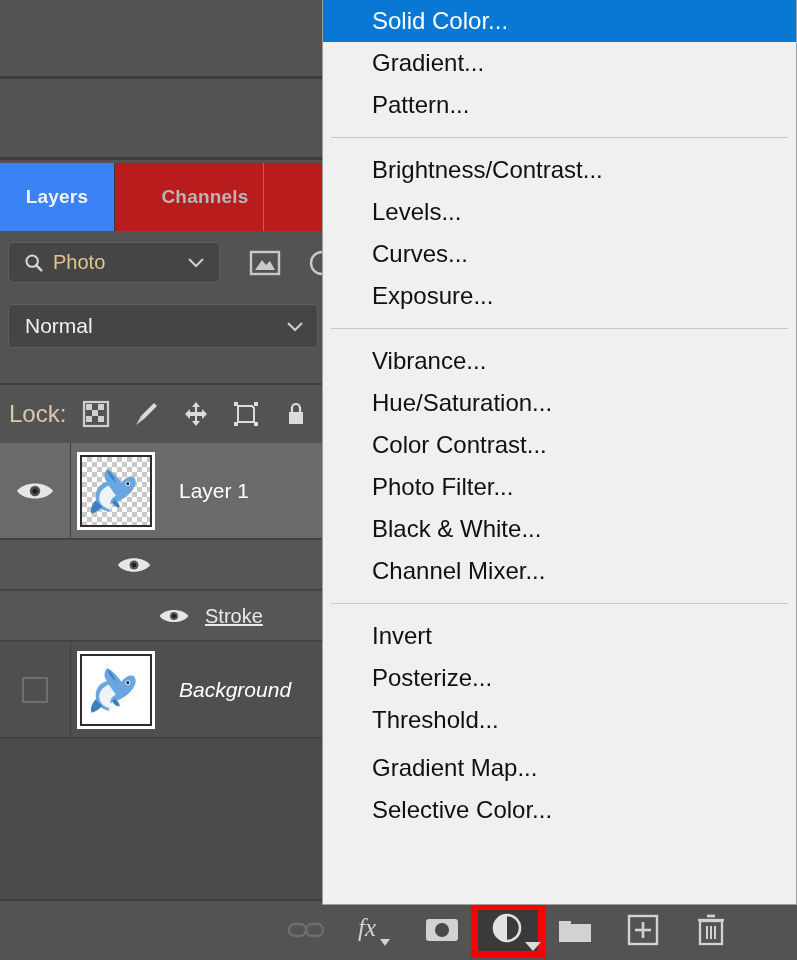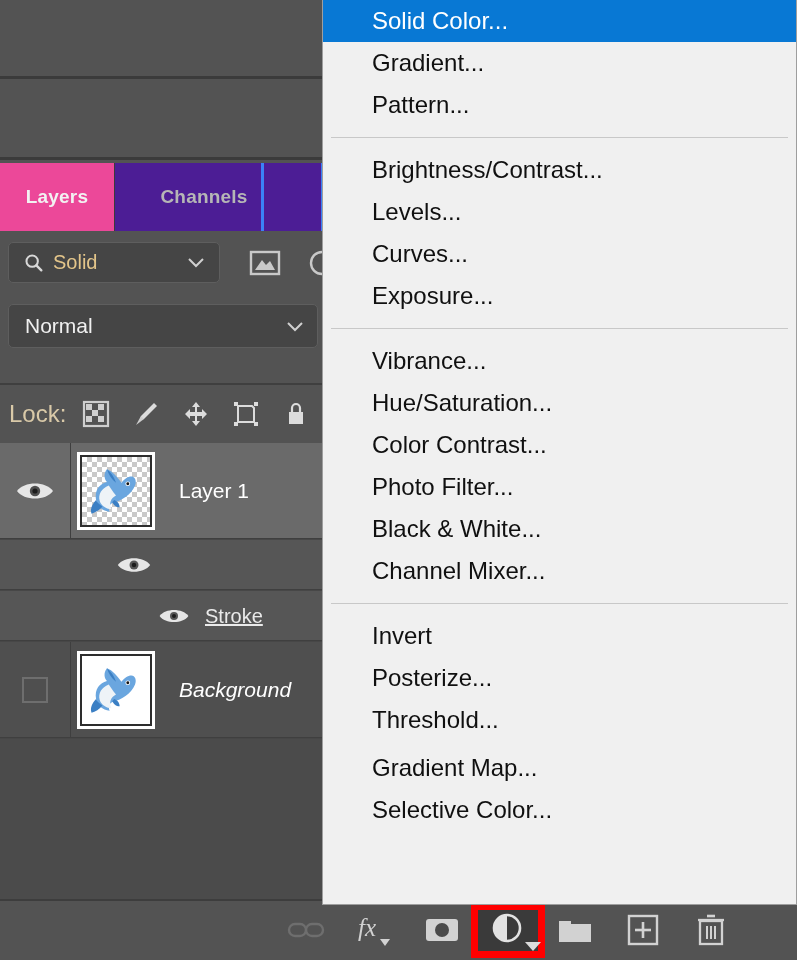--- a/index.html
+++ b/index.html
@@ -21,22 +21,22 @@
   .panel-div-2   { position: absolute; left: 0; top: 157px; width: 770px; height: 3px; background: #3b3b3b; }
 
   
   .tabstrip { position: absolute; left: 0; top: 163px; width: 770px; height: 68px; background: #454545; }
   .tab {
     position: absolute; top: 0; height: 68px;
     display: flex; align-items: center; justify-content: center;
     font-size: 19px; font-weight: bold; letter-spacing: .2px;
     box-sizing: border-box;
   }
-  .tab.active { background: #ec4899; color: #f2f2f2; }
-  .tab.inactive { background: #4c1d95; color: #b6b6b6; border-right: 3px solid #3b82f6; padding-left: 32px; }
+  .tab.active { background: #3b82f6; color: #f2f2f2; }
+  .tab.inactive { background: #b91c1c; color: #b6b6b6; border-right: 1px solid #3b82f6; padding-left: 32px; }
   .tab-0 { left: 0;   width: 114px; }
   .tab-1 { left: 114px; width: 150px; border-left: 1px solid #3b3b3b; }
   .tab-2 { left: 264px; width: 60px; }
 
   
   .filterrow { position: absolute; left: 0; top: 231px; width: 770px; height: 64px; background: #535353; }
   .kind-select {
     position: absolute; left: 8px; top: 11px; width: 212px; height: 41px;
     background: #454545; border: 1px solid #5e5e5e; border-radius: 5px;
     display: flex; align-items: center; box-sizing: border-box;
@@ -164,21 +164,21 @@
         <span></span>
       </div>
     </div>
 
     <div class="filterrow">
       <div class="kind-select">
         <svg class="kind-search-icon" viewBox="0 0 24 24">
           <circle cx="10" cy="10" r="6.2" fill="none" stroke="#d8d8d8" stroke-width="2.2"></circle>
           <line x1="14.6" y1="14.6" x2="20" y2="20" stroke="#d8d8d8" stroke-width="2.6" stroke-linecap="round"></line>
         </svg>
-        <span class="kind-label">Solid</span>
+        <span class="kind-label">Photo</span>
         <svg class="kind-caret" width="18" height="14" viewBox="0 0 18 14">
           <polyline points="2,3 9,10 16,3" fill="none" stroke="#d0d0d0" stroke-width="2"></polyline>
         </svg>
       </div>
       <div class="filter-icon-btn fi-0">
         <svg width="34" height="30" viewBox="0 0 34 30">
           <rect x="3" y="4" width="28" height="22" fill="none" stroke="#c9c9c9" stroke-width="2.4"></rect>
           <polygon points="7,22 14,12 18,17 22,13 27,22" fill="#c9c9c9"></polygon>
         </svg>
       </div>

